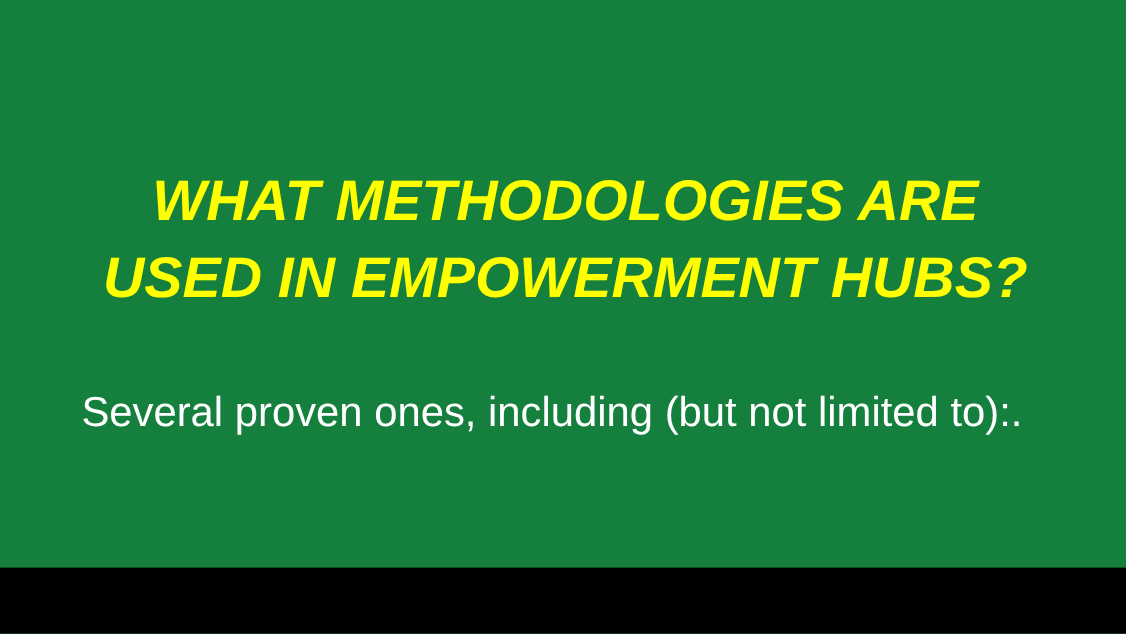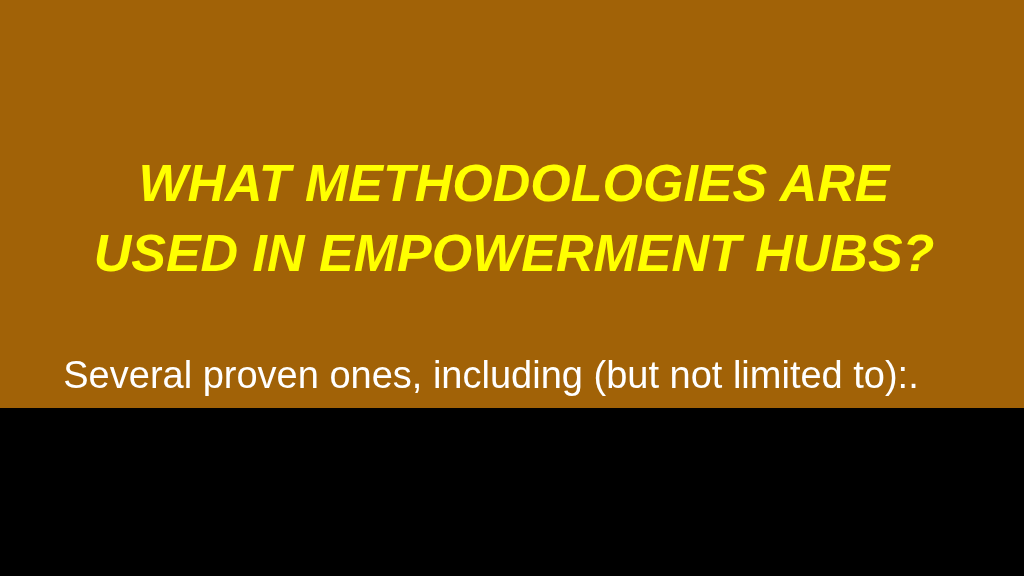--- a/index.html
+++ b/index.html
@@ -10,22 +10,22 @@
     width: 1024px;
     height: 576px;
     background: #000000;
     overflow: hidden;
     font-family: "Liberation Sans", sans-serif;
   }
 
   .slide {
     position: relative;
     width: 1024px;
-    height: 408px;
-    background: #a16207;
+    height: 516px;
+    background: #15803d;
     box-sizing: border-box;
   }
 
   .slide-title {
     position: absolute;
     left: 64px;
     top: 148px;
     width: 900px;
     text-align: center;
     color: #FFFF00;
@@ -34,24 +34,23 @@
     font-weight: bold;
     font-size: 52px;
     line-height: 70px;
     letter-spacing: 0px;
     white-space: pre-line;
     margin: 0;
   }
 
   .slide-subtitle {
     position: absolute;
-    left: 56px;
+    left: 74px;
     top: 352px;
     width: 870px;
-    text-align: center;
     color: #FFFFFF;
     font-family: "Liberation Sans", sans-serif;
     font-style: normal;
     font-weight: normal;
     font-size: 38px;
     line-height: 46px;
     letter-spacing: 0px;
     margin: 0;
   }
 

